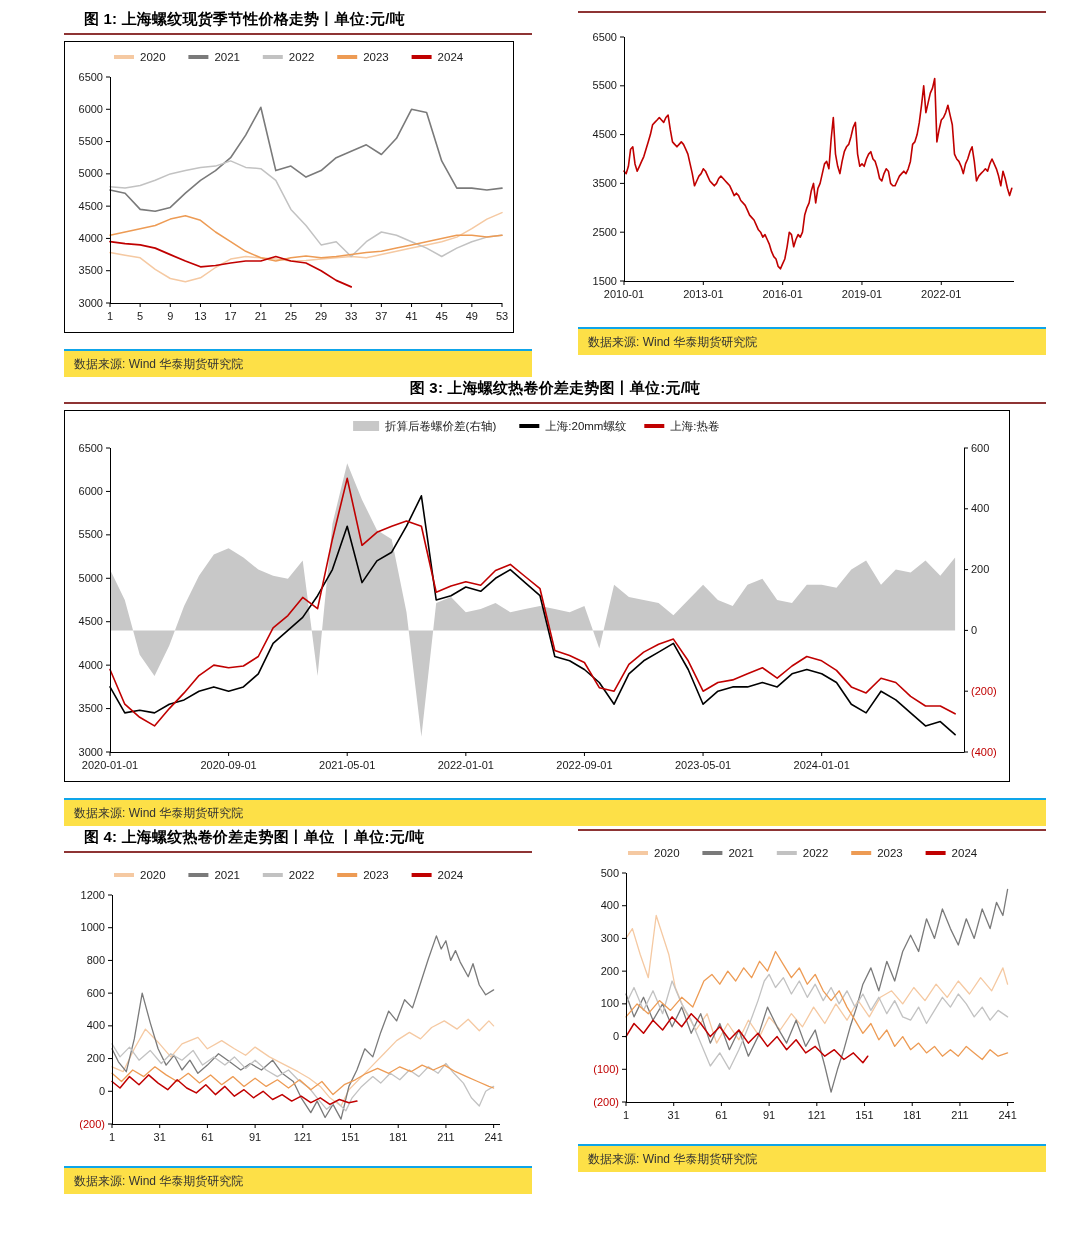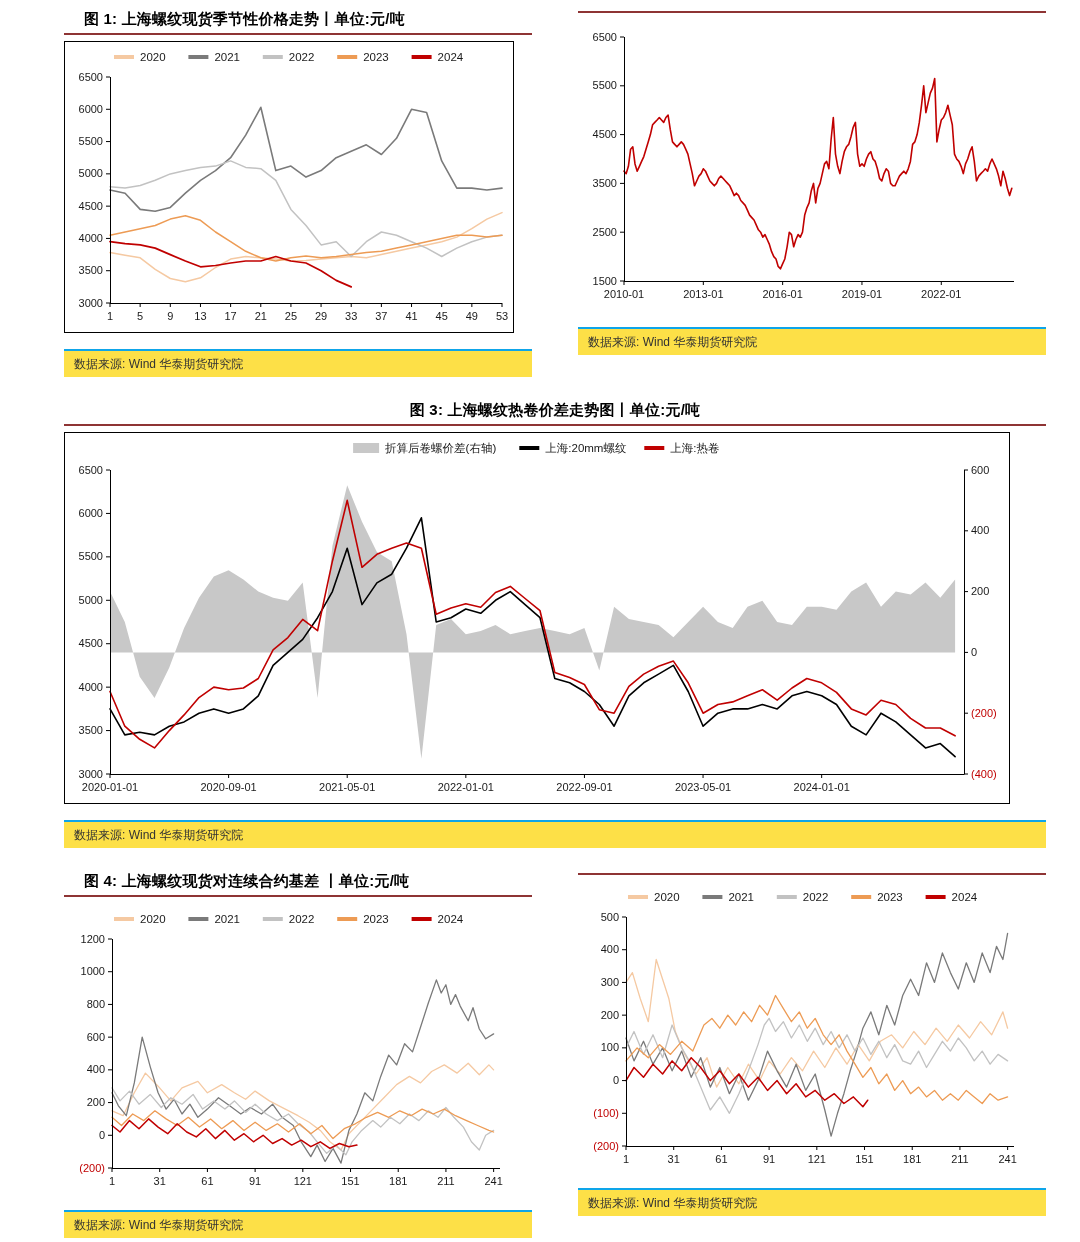--- a/index.html
+++ b/index.html
@@ -10,21 +10,21 @@
   .grid-2{display:grid;grid-template-columns:1fr 1fr;column-gap:46px}
   .fig-title{font-size:15px;font-weight:700;line-height:22px;padding-left:20px;letter-spacing:.2px;white-space:nowrap}
   .fig-title.centered{text-align:center;padding-left:0}
   .title-rule{height:2px;margin-top:3px;background:#8E3434}
   .chart{width:100%;margin-top:6px}
   .h292{height:292px}
   .h372{height:372px}
   .h295{height:295px}
   .source{margin-top:16px;background:#fde047;border-top:2px solid #0ea5e9;
           font-size:12px;color:#333;padding:5px 10px;line-height:16px}
-  .sec{margin-top:22px}
+  .sec{}
   .src12{margin-top:12px}
   svg{display:block}
   svg text{font-family:"Liberation Sans","DejaVu Sans",sans-serif}
 </style>
 </head>
 <body>
 
 <div class="page">
 
   <div class="grid-2">
@@ -194,21 +194,21 @@
           <text x="481.3" y="20" font-size="11.5" fill="#1a1a1a">上海:20mm螺纹</text>
           <line x1="580.3" y1="16" x2="600.3" y2="16" stroke="#C00000" stroke-width="4"></line>
           <text x="606.3" y="20" font-size="11.5" fill="#1a1a1a">上海:热卷</text>
         </svg>
       </div>
     <div class="source">数据来源: Wind 华泰期货研究院</div>
   </section>
 
   <div class="grid-2 sec">
     <section>
-      <h2 class="fig-title">图 4: 上海螺纹现货对连续合约基差 丨单位:元/吨</h2>
+      <h2 class="fig-title">图 4: 上海螺纹热卷价差走势图丨单位 丨单位:元/吨</h2>
       <div class="title-rule" style="background: rgb(142, 52, 52);"></div>
       <div class="chart h295">
           <svg width="450" height="295">
             <path d="M48.0,207.8L59.1,212.7L70.3,189.8L81.4,170.1L94.1,183.2L106.8,197.9L118.0,184.9L133.9,178.3L143.4,189.8L157.7,181.6L170.4,189.8L181.6,196.3L191.1,188.1L205.4,197.9L221.3,206.1L234.0,212.7L245.2,219.2L256.3,227.4L265.9,238.8L277.0,247.0L284.9,230.7L297.7,217.6L308.8,206.1L319.9,194.7L332.6,181.6L345.4,173.4L356.5,179.9L367.6,168.5L380.3,161.9L393.1,170.1L404.2,160.3L415.3,171.8L424.9,161.9L429.6,166.9" fill="none" stroke="#F5C9A2" stroke-width="1.3" stroke-linejoin="round" stroke-linecap="round"></path>
             <path d="M48.0,189.8L54.4,202.8L62.3,212.7L70.3,179.9L78.2,134.1L86.2,163.6L94.1,189.8L102.1,206.1L110.0,196.3L118.0,211.0L125.9,201.2L133.9,214.3L143.4,206.1L154.5,194.7L165.7,202.8L176.8,211.0L186.3,204.5L197.5,211.0L208.6,201.2L218.1,214.3L229.3,222.5L237.2,238.8L246.8,253.6L253.1,242.1L261.1,258.5L269.0,245.4L277.0,260.1L284.9,227.4L292.9,211.0L300.8,189.8L308.8,197.9L316.7,173.4L324.7,152.1L332.6,161.9L340.6,140.7L348.5,148.9L356.5,124.3L364.4,99.8L372.4,76.9L377.2,90.0L381.9,81.8L386.7,101.4L391.5,91.6L396.2,103.1L404.2,117.8L409.0,104.7L415.3,126.0L421.7,135.8L429.6,130.9" fill="none" stroke="#7A7A7A" stroke-width="1.3" stroke-linejoin="round" stroke-linecap="round"></path>
             <path d="M48.0,184.9L56.0,197.9L65.5,188.1L75.0,201.2L86.2,191.4L97.3,204.5L106.8,194.7L118.0,201.2L129.1,191.4L138.6,206.1L149.8,197.9L160.9,206.1L170.4,197.9L181.6,209.4L191.1,201.2L202.2,211.0L213.4,217.6L224.5,211.0L234.0,220.8L245.2,229.0L253.1,238.8L262.7,250.3L272.2,242.1L281.8,251.9L288.1,238.8L297.7,227.4L308.8,217.6L316.7,224.1L326.3,214.3L335.8,220.8L345.4,211.0L354.9,217.6L364.4,207.8L374.0,214.3L381.9,204.5L389.9,214.3L399.4,224.1L407.4,238.8L415.3,247.0L421.7,232.3L429.6,227.4" fill="none" stroke="#C2C2C2" stroke-width="1.3" stroke-linejoin="round" stroke-linecap="round"></path>
             <path d="M48.0,214.3L57.5,222.5L68.7,211.0L79.8,217.6L90.9,207.8L102.1,215.9L113.2,222.5L124.3,214.3L135.5,224.1L146.6,215.9L157.7,225.7L168.9,217.6L180.0,227.4L191.1,219.2L202.2,227.4L213.4,220.8L224.5,229.0L235.6,220.8L246.8,230.7L257.9,222.5L269.0,235.6L280.2,225.7L291.3,220.8L302.4,214.3L313.6,209.4L324.7,214.3L335.8,207.8L347.0,212.7L358.1,206.1L369.2,211.0L380.3,206.1L391.5,212.7L402.6,217.6L413.7,222.5L424.9,227.4L429.6,229.0" fill="none" stroke="#ED9B54" stroke-width="1.3" stroke-linejoin="round" stroke-linecap="round"></path>
             <path d="M48.0,222.5L56.0,229.0L65.5,217.6L75.0,225.7L84.6,215.9L94.1,224.1L103.7,230.7L113.2,220.8L122.7,229.0L132.3,233.9L141.8,225.7L151.4,235.6L160.9,227.4L170.4,237.2L180.0,230.7L189.5,238.8L199.1,232.3L208.6,240.5L218.1,235.6L227.7,242.1L237.2,237.2L246.8,243.7L256.3,238.8L265.9,245.4L275.4,240.5L284.9,243.7L292.9,242.1" fill="none" stroke="#C00000" stroke-width="1.5" stroke-linejoin="round" stroke-linecap="round"></path>
             <line x1="48.5" y1="36" x2="48.5" y2="265.5" stroke="#000" stroke-width="1"></line>
             <line x1="48" y1="265.5" x2="436" y2="265.5" stroke="#000" stroke-width="1"></line>

